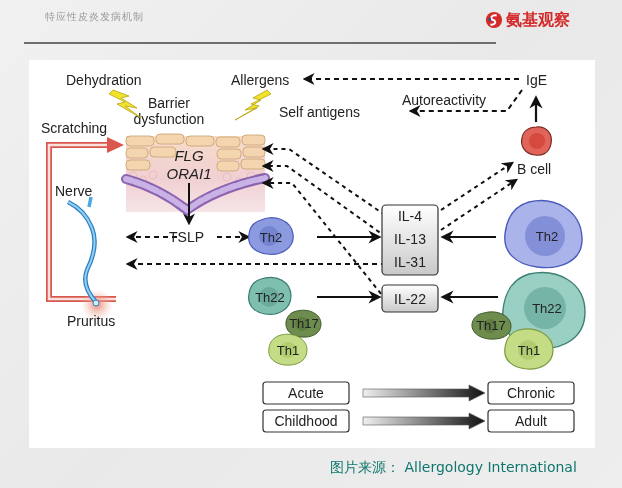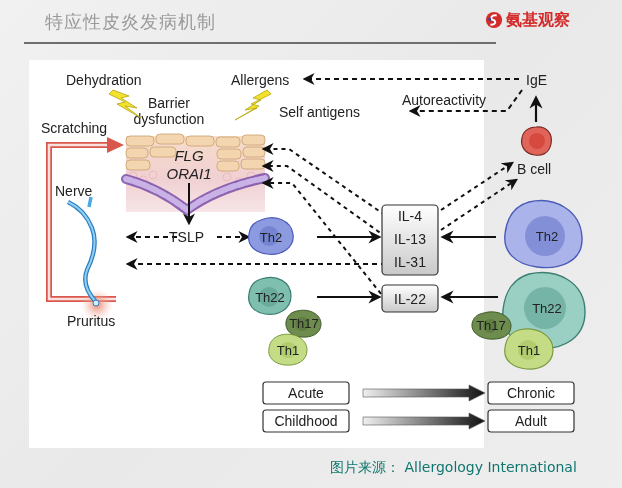--- a/index.html
+++ b/index.html
@@ -1,23 +1,23 @@
 <!DOCTYPE html>
 <html><head>
 <meta charset="utf-8">
 <style>
   html,body{margin:0;padding:0;}
   body{width:622px;height:488px;background:#ececec;position:relative;overflow:hidden;font-family:"Liberation Sans",sans-serif;}
   .slide-bg{position:absolute;inset:0;background:linear-gradient(135deg,#f1f1f1 0%,#e9e9e9 50%,#eeeeee 100%);}
-  .header-title{position:absolute;left:45px;top:10px;font-size:18px;color:#9a9a9a;letter-spacing:1px;font-family:"DejaVu Sans",sans-serif;text-align:center;}
+  .header-title{position:absolute;left:45px;top:10px;font-size:10px;color:#9a9a9a;letter-spacing:1px;font-family:"DejaVu Sans",sans-serif;text-align:center;}
   .logo{position:absolute;left:485px;top:10px;height:20px;display:flex;align-items:center;gap:3px;}
   .logo-mark{width:18px;height:18px;}
   .logo-text{font-size:16px;font-weight:bold;color:#d42a2a;letter-spacing:0px;font-family:Liberation Serif, serif;text-align:right;}
   .header-rule{position:absolute;left:24px;top:42px;width:472px;height:2px;background:#6e6e6e;}
-  .panel{position:absolute;left:29px;top:60px;width:455px;height:388px;background:#ffffff;}
+  .panel{position:absolute;left:29px;top:60px;width:566px;height:388px;background:#ffffff;}
   .source{position:absolute;left:330px;top:459px;font-size:14px;color:#0f766e;font-family:"DejaVu Sans",sans-serif;}
   svg text{font-family:"Liberation Sans",sans-serif;}
   .lbl{font-size:14px;fill:#222;}
   .cell-lbl{font-size:13px;fill:#222;}
   .ital{font-style:italic;font-size:15px;fill:#222;}
 </style>
 </head>
 <body>
 
 <div class="slide-bg"></div>

